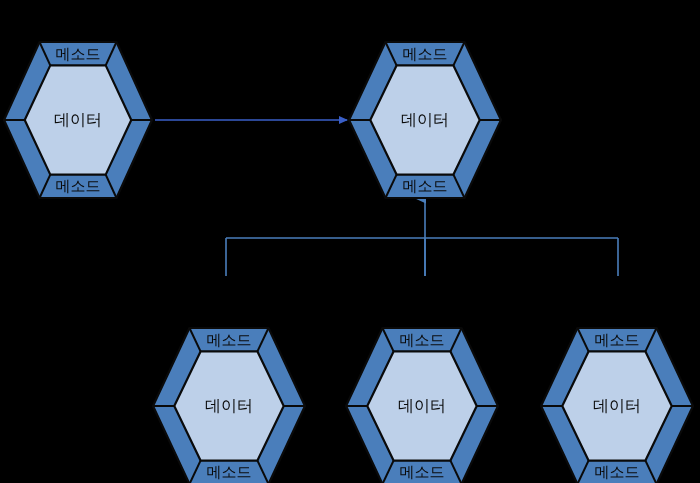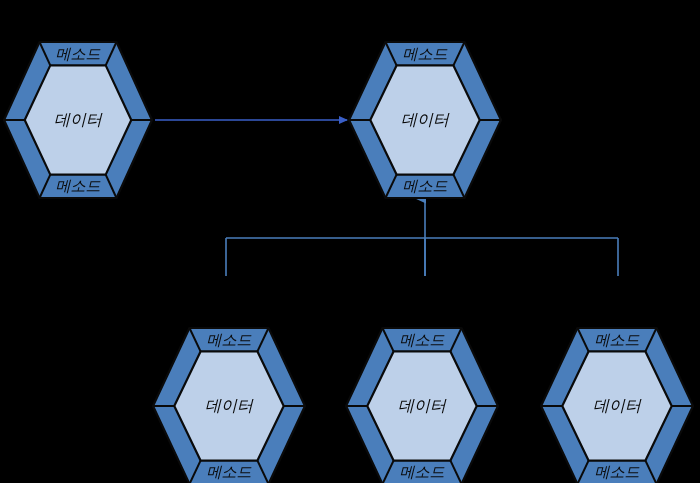--- a/index.html
+++ b/index.html
@@ -10,21 +10,20 @@
   }
   body {
     font-family: "Liberation Sans", "DejaVu Sans", sans-serif;
   }
   #canvas {
     position: relative;
     width: 700px;
     height: 483px;
     background: #000000;
     overflow: hidden;
-    font-style: italic;
   }
   #diagram-svg {
     position: absolute;
     left: 0;
     top: 0;
     width: 700px;
     height: 483px;
     display: block;
   }
   .hex-label {

